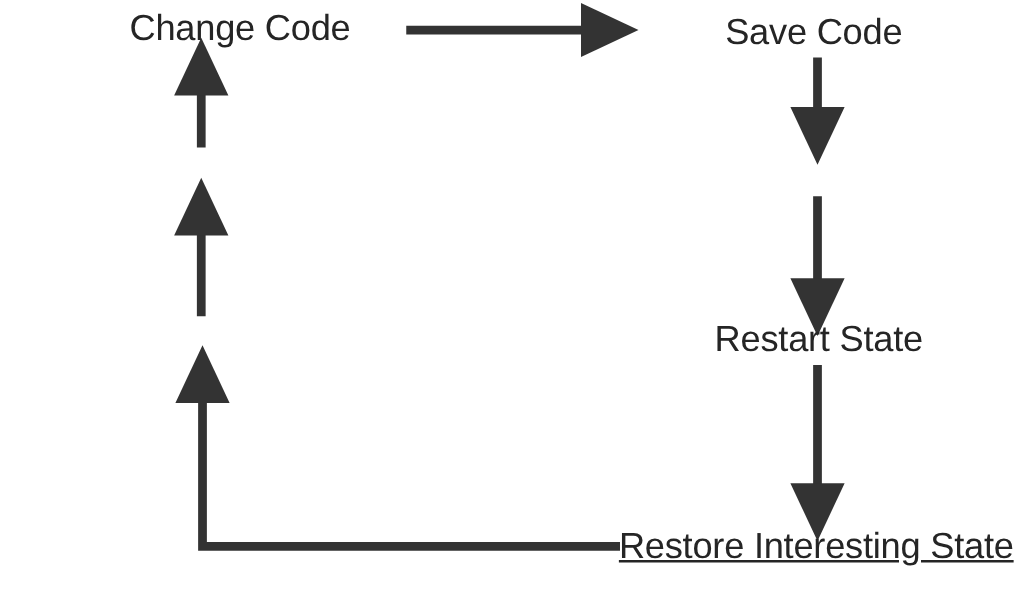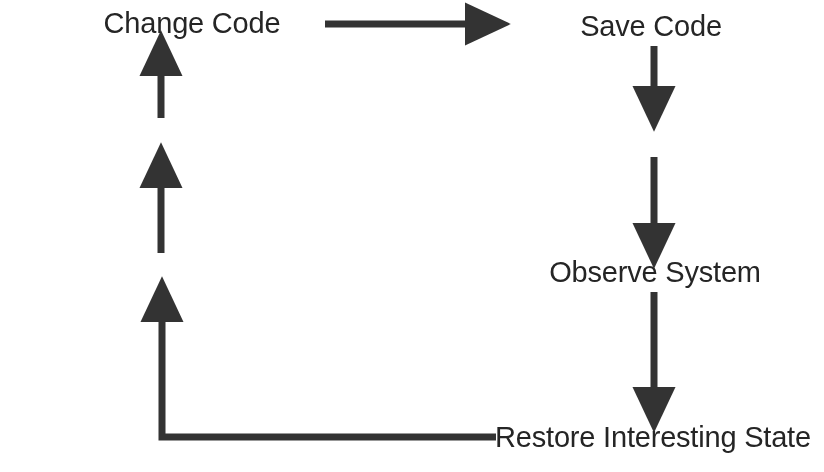--- a/index.html
+++ b/index.html
@@ -72,17 +72,17 @@
     <line x1="161" y1="118" x2="161" y2="54" stroke="#333333" stroke-width="7" marker-end="url(#ah-up)"></line>
   </svg>
 
   <div class="node-label c" style="left:161px; top:9px;margin-left:31px;">Change Code</div>
 
   <div class="node-label c" style="left:651px; top:12px;">Save Code</div>
 
 
 
 
-  <div class="node-label c" style="left:655px; top:258px;">Observe System</div>
+  <div class="node-label c" style="left:655px; top:258px;">Restart State</div>
 
-  <div class="node-label c" style="left:653px; top:423px;">Restore Interesting State</div>
+  <div class="node-label c" style="left:653px; top:423px;text-decoration:underline;">Restore Interesting State</div>
 
 </div>
 
 </body></html>

